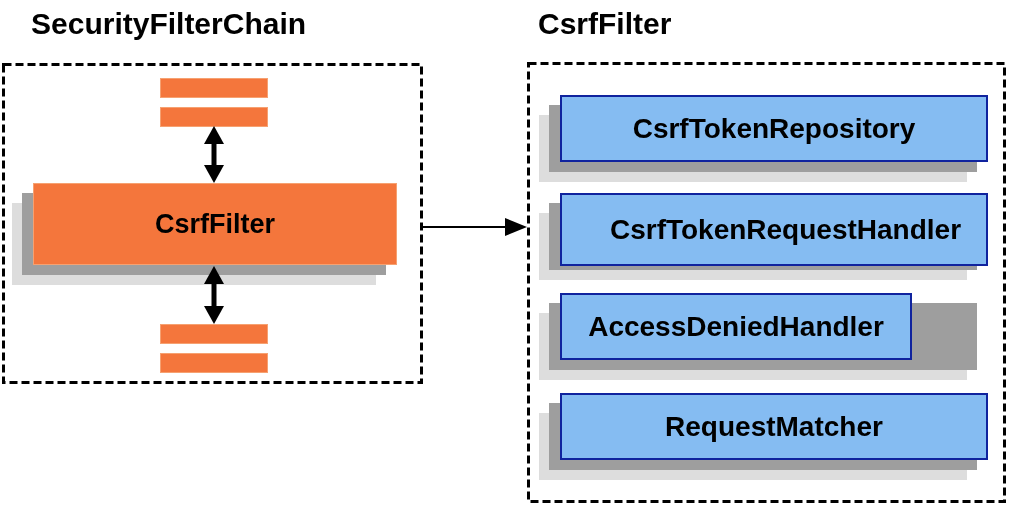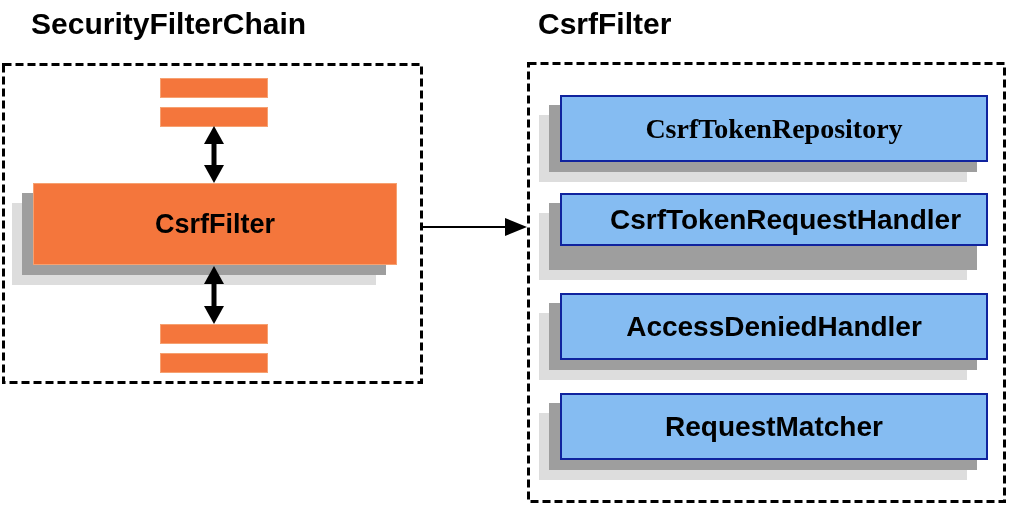--- a/index.html
+++ b/index.html
@@ -74,37 +74,37 @@
     <span>CsrfFilter</span>
   </div>
 </div>
 
 <div class="bar" style="left:160px; top:324px;"></div>
 <div class="bar" style="left:160px; top:353px;"></div>
 
 <div class="group" style="left:539px; top:95px;">
   <div class="sh light" style="width:428px; height:67px;"></div>
   <div class="sh dark" style="width:428px; height:67px;"></div>
-  <div class="node blue" style="width:428px; height:67px;font-family:Liberation Serif, serif;">
+  <div class="node blue" style="width:428px; height:67px;">
     <span>CsrfTokenRepository</span>
   </div>
 </div>
 
 <div class="group" style="left:539px; top:193px;">
   <div class="sh light" style="width:428px; height:67px;"></div>
   <div class="sh dark" style="width:428px; height:67px;"></div>
-  <div class="node blue" style="width:428px; height:53px;padding-left:23px;">
+  <div class="node blue" style="width:428px; height:73px;padding-left:23px;">
     <span>CsrfTokenRequestHandler</span>
   </div>
 </div>
 
 <div class="group" style="left:539px; top:293px;">
   <div class="sh light" style="width:428px; height:67px;"></div>
   <div class="sh dark" style="width:428px; height:67px;"></div>
-  <div class="node blue" style="width:428px; height:67px;">
+  <div class="node blue" style="width:352px; height:67px;">
     <span>AccessDeniedHandler</span>
   </div>
 </div>
 
 <div class="group" style="left:539px; top:393px;">
   <div class="sh light" style="width:428px; height:67px;"></div>
   <div class="sh dark" style="width:428px; height:67px;"></div>
   <div class="node blue" style="width:428px; height:67px;">
     <span>RequestMatcher</span>
   </div>

